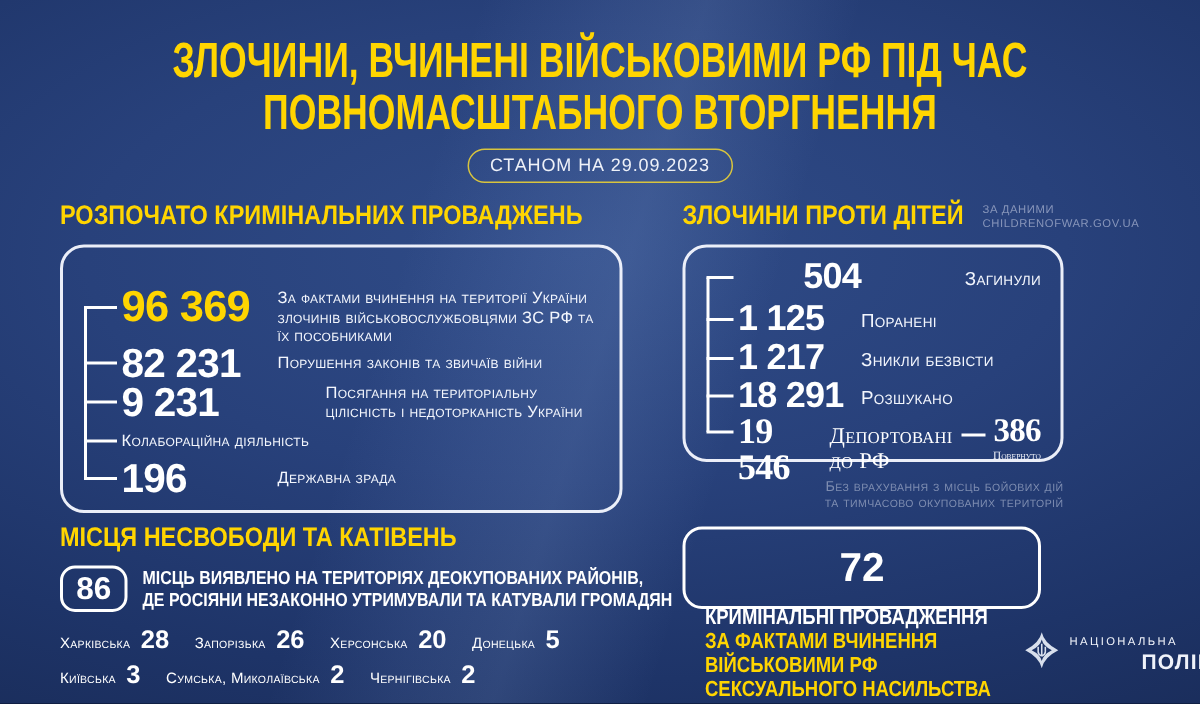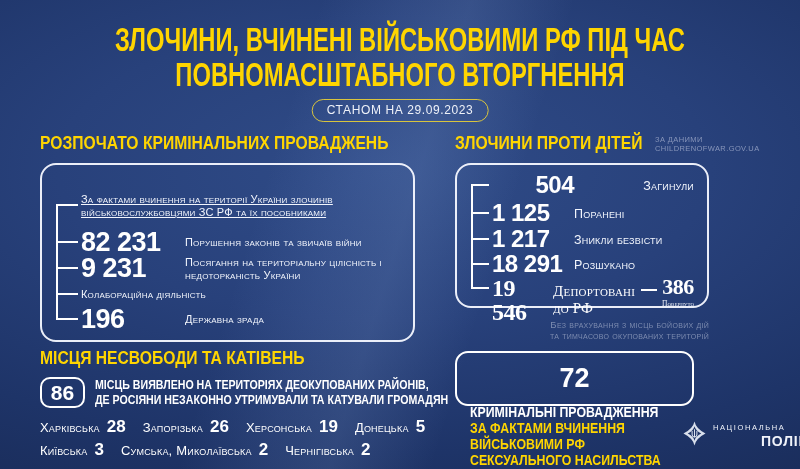--- a/index.html
+++ b/index.html
@@ -35,21 +35,21 @@
   .vline-r{ top:20px; height:103px; }
 
   .row{ position:absolute; left:14px; right:13px; display:flex; align-items:flex-start; }
   .tick{ flex:0 0 22px; height:2px; background:#fff; margin-right:3px; }
   .num{ width:104px; font-weight:bold; line-height:1; font-size:27px; letter-spacing:-.5px; color:#fff; }
   .num-hl{ font-size:29px; color:#ffd500; }
   .desc{ flex:1; font-variant:small-caps; font-size:11px; line-height:12.5px; letter-spacing:.2px; color:#f3f6fd; }
 
   .lrow1{ top:26px; } .lrow2{ top:64px; } .lrow3{ top:90px; } .lrow4{ top:116px; } .lrow5{ top:141px; }
   .lrow1 .tick{ margin-top:13px; } .lrow2 .tick,.lrow3 .tick,.lrow4 .tick,.lrow5 .tick{ margin-top:12px; }
-  .lrow1 .desc{ margin-top:2px;text-decoration:underline; } .lrow3 .desc{ margin-top:1px; }
+  .lrow1 .desc{ margin-top:2px; } .lrow3 .desc{ margin-top:1px;margin-left:32px; }
   .lrow2 .desc,.lrow4 .desc,.lrow5 .desc{ margin-top:7px; }
 
   .rrow1{ top:8px;text-align:right; } .rrow2{ top:36px; } .rrow3{ top:62px; } .rrow4{ top:87px; } .rrow5{ top:111px;font-family:Liberation Serif, serif; }
   .row-r .tick{ flex-basis:18px; margin-top:11px; }
   .row-r .num{ width:82px; font-size:24px; }
   .row-r .desc{ font-size:12.5px; line-height:14px; margin-top:6px; }
   .desc5{ flex:1; display:flex; align-items:flex-start; }
   .dlabel{ font-variant:small-caps; font-size:15px; margin-top:7px; letter-spacing:.2px;margin-left:26px; }
   .dash{ flex:0 0 16px; height:2px; background:#fff; margin:13px 5px 0 6px; }
   .returned{ display:flex; flex-direction:column; align-items:center; margin-top:0; }
@@ -60,21 +60,21 @@
     font-size:9.5px; line-height:11px; letter-spacing:.3px; }
 
   .sec-places{ position:absolute; left:40px; top:348px; width:405px; }
   .places-row{ display:flex; margin-top:8px; }
   .count-badge{ flex:0 0 45px; height:31px; border:2.5px solid #fff; border-radius:10px;
     display:flex; align-items:center; justify-content:center; font-weight:bold; font-size:21px; color:#fff; }
   .places-desc{ margin-left:10px; margin-top:1px; font-weight:bold; font-size:12.5px; line-height:15px; white-space:nowrap; }
   .regions{ margin-top:9px; }
   .regions-row{ display:flex; align-items:baseline; margin-top:3px; }
   .region{ display:flex; align-items:baseline; margin-right:17px; }
-  .rname{ font-variant:small-caps; font-size:13px; letter-spacing:.2px; }
+  .rname{ font-variant:small-caps; font-size:10px; letter-spacing:.2px; }
   .rvalue{ font-size:17px; font-weight:bold; margin-left:7px; }
 
   .sec-sv{ position:absolute; left:455px; top:351px; display:flex;flex-direction:column; }
   .count-badge.big{ flex:0 0 55px; height:43px; border-radius:13px; font-size:27px; }
   .sv-text{ margin-left:15px; margin-top:-2px; font-weight:bold; font-size:14.5px; line-height:16px; white-space:nowrap; }
   .sv-text .yl{ color:#ffd500; }
 
   .logo{ position:absolute; left:683px; top:421px; display:flex; align-items:center; }
   .logo-text{ margin-left:7px; }
   .lt1{ font-size:7.5px; letter-spacing:1.6px; color:#f0f3fa; }
@@ -91,20 +91,21 @@
   </div>
 
   <div class="date-badge">СТАНОМ НА 29.09.2023</div>
 
   <div class="sec-left">
     <div class="h2 cond-l">РОЗПОЧАТО КРИМІНАЛЬНИХ ПРОВАДЖЕНЬ</div>
     <div class="stat-box box-l">
       <div class="vline vline-l"></div>
       <div class="row lrow1">
         <span class="tick"></span>
+        <span class="num num-hl">96 369</span>
         <span class="desc">За фактами вчинення на території України злочинів військовослужбовцями ЗС РФ та їх пособниками</span>
       </div>
       <div class="row lrow2">
         <span class="tick"></span>
         <span class="num">82 231</span>
         <span class="desc">Порушення законів та звичаїв війни</span>
       </div>
       <div class="row lrow3">
         <span class="tick"></span>
         <span class="num">9 231</span>
@@ -183,21 +184,21 @@
         <span class="region">
           <span class="rname">Харківська</span>
           <span class="rvalue">28</span>
         </span>
         <span class="region">
           <span class="rname">Запорізька</span>
           <span class="rvalue">26</span>
         </span>
         <span class="region">
           <span class="rname">Херсонська</span>
-          <span class="rvalue">19</span>
+          <span class="rvalue">20</span>
         </span>
         <span class="region">
           <span class="rname">Донецька</span>
           <span class="rvalue">5</span>
         </span>
       </div>
       <div class="regions-row">
         <span class="region">
           <span class="rname">Київська</span>
           <span class="rvalue">3</span>

